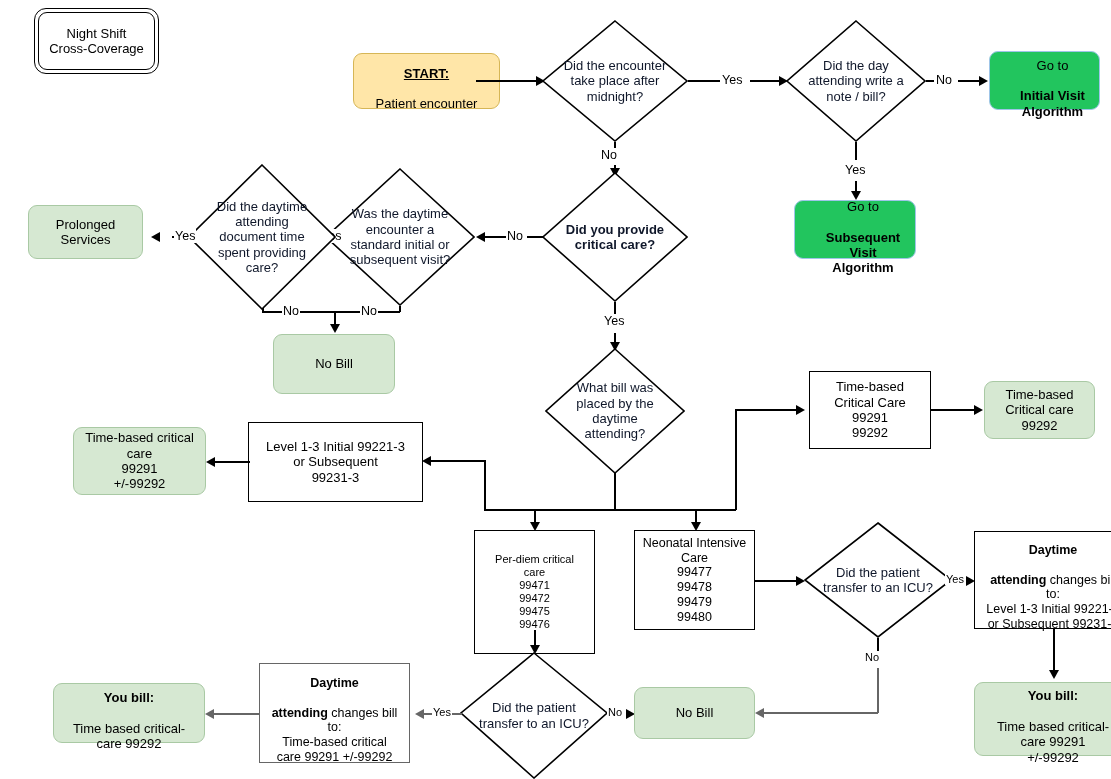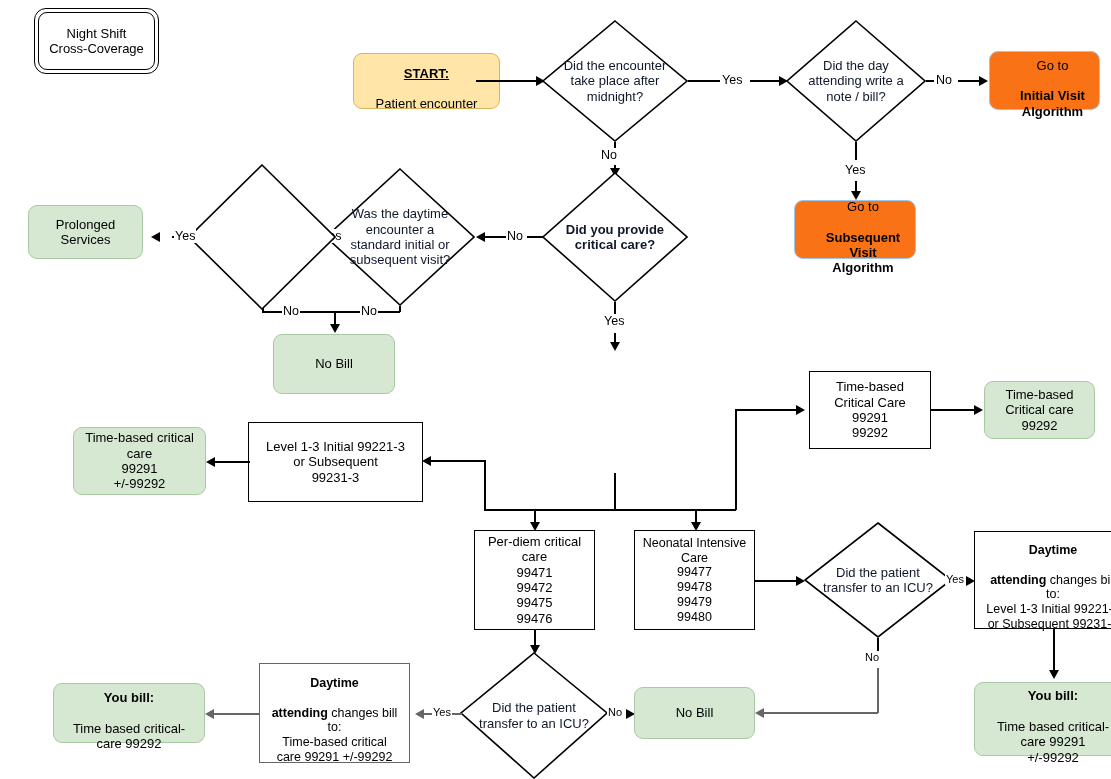--- a/index.html
+++ b/index.html
@@ -5,21 +5,21 @@
   html,body{margin:0;padding:0;background:#ffffff;}
   body{font-family:"Liberation Sans",sans-serif;}
   #canvas{position:relative;width:1111px;height:779px;background:#ffffff;overflow:hidden;margin-left:24px;}
 
   .node{position:absolute;box-sizing:border-box;display:flex;align-items:center;justify-content:center;text-align:center;line-height:1.18;}
   .node .txt{width:100%;padding:0 3px;white-space:pre-line;}
 
   
   .rounded{border-radius:9px;}
   .start-node{background:#ffe6a8;border:1.5px solid #d6b656;font-size:13px;color:#000;}
-  .blue-node{background:#f97316;border:1.5px solid #9fc5e8;font-size:13px;color:#000;padding-left:16px;}
+  .blue-node{background:#22c55e;border:1.5px solid #9fc5e8;font-size:13px;color:#000;padding-left:16px;}
   .green-node{background:#d6e8d2;border:1.5px solid #a9c9a4;font-size:13px;color:#000;}
   .rect-node{background:#ffffff;border:1.6px solid #000000;font-size:13px;color:#000;}
   .outline-double{background:#ffffff;border:1.6px solid #000;border-radius:12px;font-size:13px;}
   .outline-double:before{content:"";position:absolute;left:3px;top:3px;right:3px;bottom:3px;border:1.4px solid #000;border-radius:9px;pointer-events:none;}
 
   
   .diamond{position:absolute;}
   .diamond .dshape{position:absolute;left:0;top:0;width:100%;height:100%;}
   .diamond .dlabel{position:absolute;left:8%;top:0;width:84%;height:100%;display:flex;align-items:center;justify-content:center;text-align:center;font-size:13px;line-height:1.18;white-space:pre-line;color:#0f172a;}
 
@@ -146,20 +146,25 @@
   <div class="arw arw-l" style="left:285px;top:232px;"></div>
 
   <div class="ln lnv" style="left:375px;top:306px;width:1.6px;height:6px;"></div>
   <div class="ln lnh" style="left:311px;top:311px;width:65px;"></div>
   <div class="elabel" style="left:336px;top:304px;">No</div>
 
   <div class="diamond" style="left:164px;top:164px;width:148px;height:146px;">
     <svg class="dshape" viewBox="0 0 148 146" preserveAspectRatio="none">
       <polygon points="74,1 147,73 74,145 1,73" fill="#ffffff" stroke="#000000" stroke-width="1.6"></polygon>
     </svg>
+    <div class="dlabel">Did the daytime
+attending
+document time
+spent providing
+care?</div>
   </div>
 
   <div class="ln lnh" style="left:148px;top:236px;width:17px;"></div>
 
   <div class="elabel" style="left:150px;top:229px;">Yes</div>
   <div class="arw arw-l" style="left:127px;top:232px;"></div>
 
   <div class="node rounded green-node" style="left:4px;top:205px;width:115px;height:54px;">
     <span class="txt">Prolonged
 Services</span>
@@ -169,20 +174,29 @@
   <div class="ln lnh" style="left:238px;top:311px;width:72px;"></div>
   <div class="elabel" style="left:258px;top:304px;">No</div>
 
   <div class="ln lnv" style="left:310px;top:311px;width:1.6px;height:15px;"></div>
   <div class="arw arw-d" style="left:306px;top:324px;"></div>
 
   <div class="node rounded green-node" style="left:249px;top:334px;width:122px;height:60px;">
     <span class="txt">No Bill</span>
   </div>
 
+  <div class="diamond" style="left:521px;top:348px;width:140px;height:126px;">
+    <svg class="dshape" viewBox="0 0 140 126" preserveAspectRatio="none">
+      <polygon points="70,1 139,63 70,125 1,63" fill="#ffffff" stroke="#000000" stroke-width="1.6"></polygon>
+    </svg>
+    <div class="dlabel">What bill was
+placed by the
+daytime
+attending?</div>
+  </div>
 
   <div class="ln lnv" style="left:590px;top:473px;width:1.6px;height:37px;"></div>
   <div class="ln lnh" style="left:460px;top:509px;width:252px;"></div>
 
   <div class="ln lnv" style="left:460px;top:460px;width:1.6px;height:50px;"></div>
   <div class="ln lnh" style="left:406px;top:460px;width:56px;"></div>
   <div class="arw arw-l" style="left:398px;top:456px;"></div>
 
   <div class="ln lnv" style="left:510px;top:509px;width:1.6px;height:16px;"></div>
   <div class="arw arw-d" style="left:506px;top:522px;"></div>
@@ -219,21 +233,21 @@
   <div class="ln lnh" style="left:190px;top:461px;width:36px;"></div>
   <div class="arw arw-l" style="left:182px;top:457px;"></div>
 
   <div class="node rounded green-node" style="left:49px;top:427px;width:133px;height:68px;">
     <span class="txt">Time-based critical
 care
 99291
 +/-99292</span>
   </div>
 
-  <div class="node rect-node" style="left:450px;top:530px;width:121px;height:100px;font-size:13px;text-align:center;">
+  <div class="node rect-node" style="left:450px;top:530px;width:121px;height:124px;font-size:11px;text-align:center;">
     <span class="txt">Per-diem critical
 care
 99471
 99472
 99475
 99476</span>
   </div>
 
   <div class="node rect-node" style="left:610px;top:530px;width:121px;height:100px;font-size:12.5px;">
     <span class="txt">Neonatal Intensive

